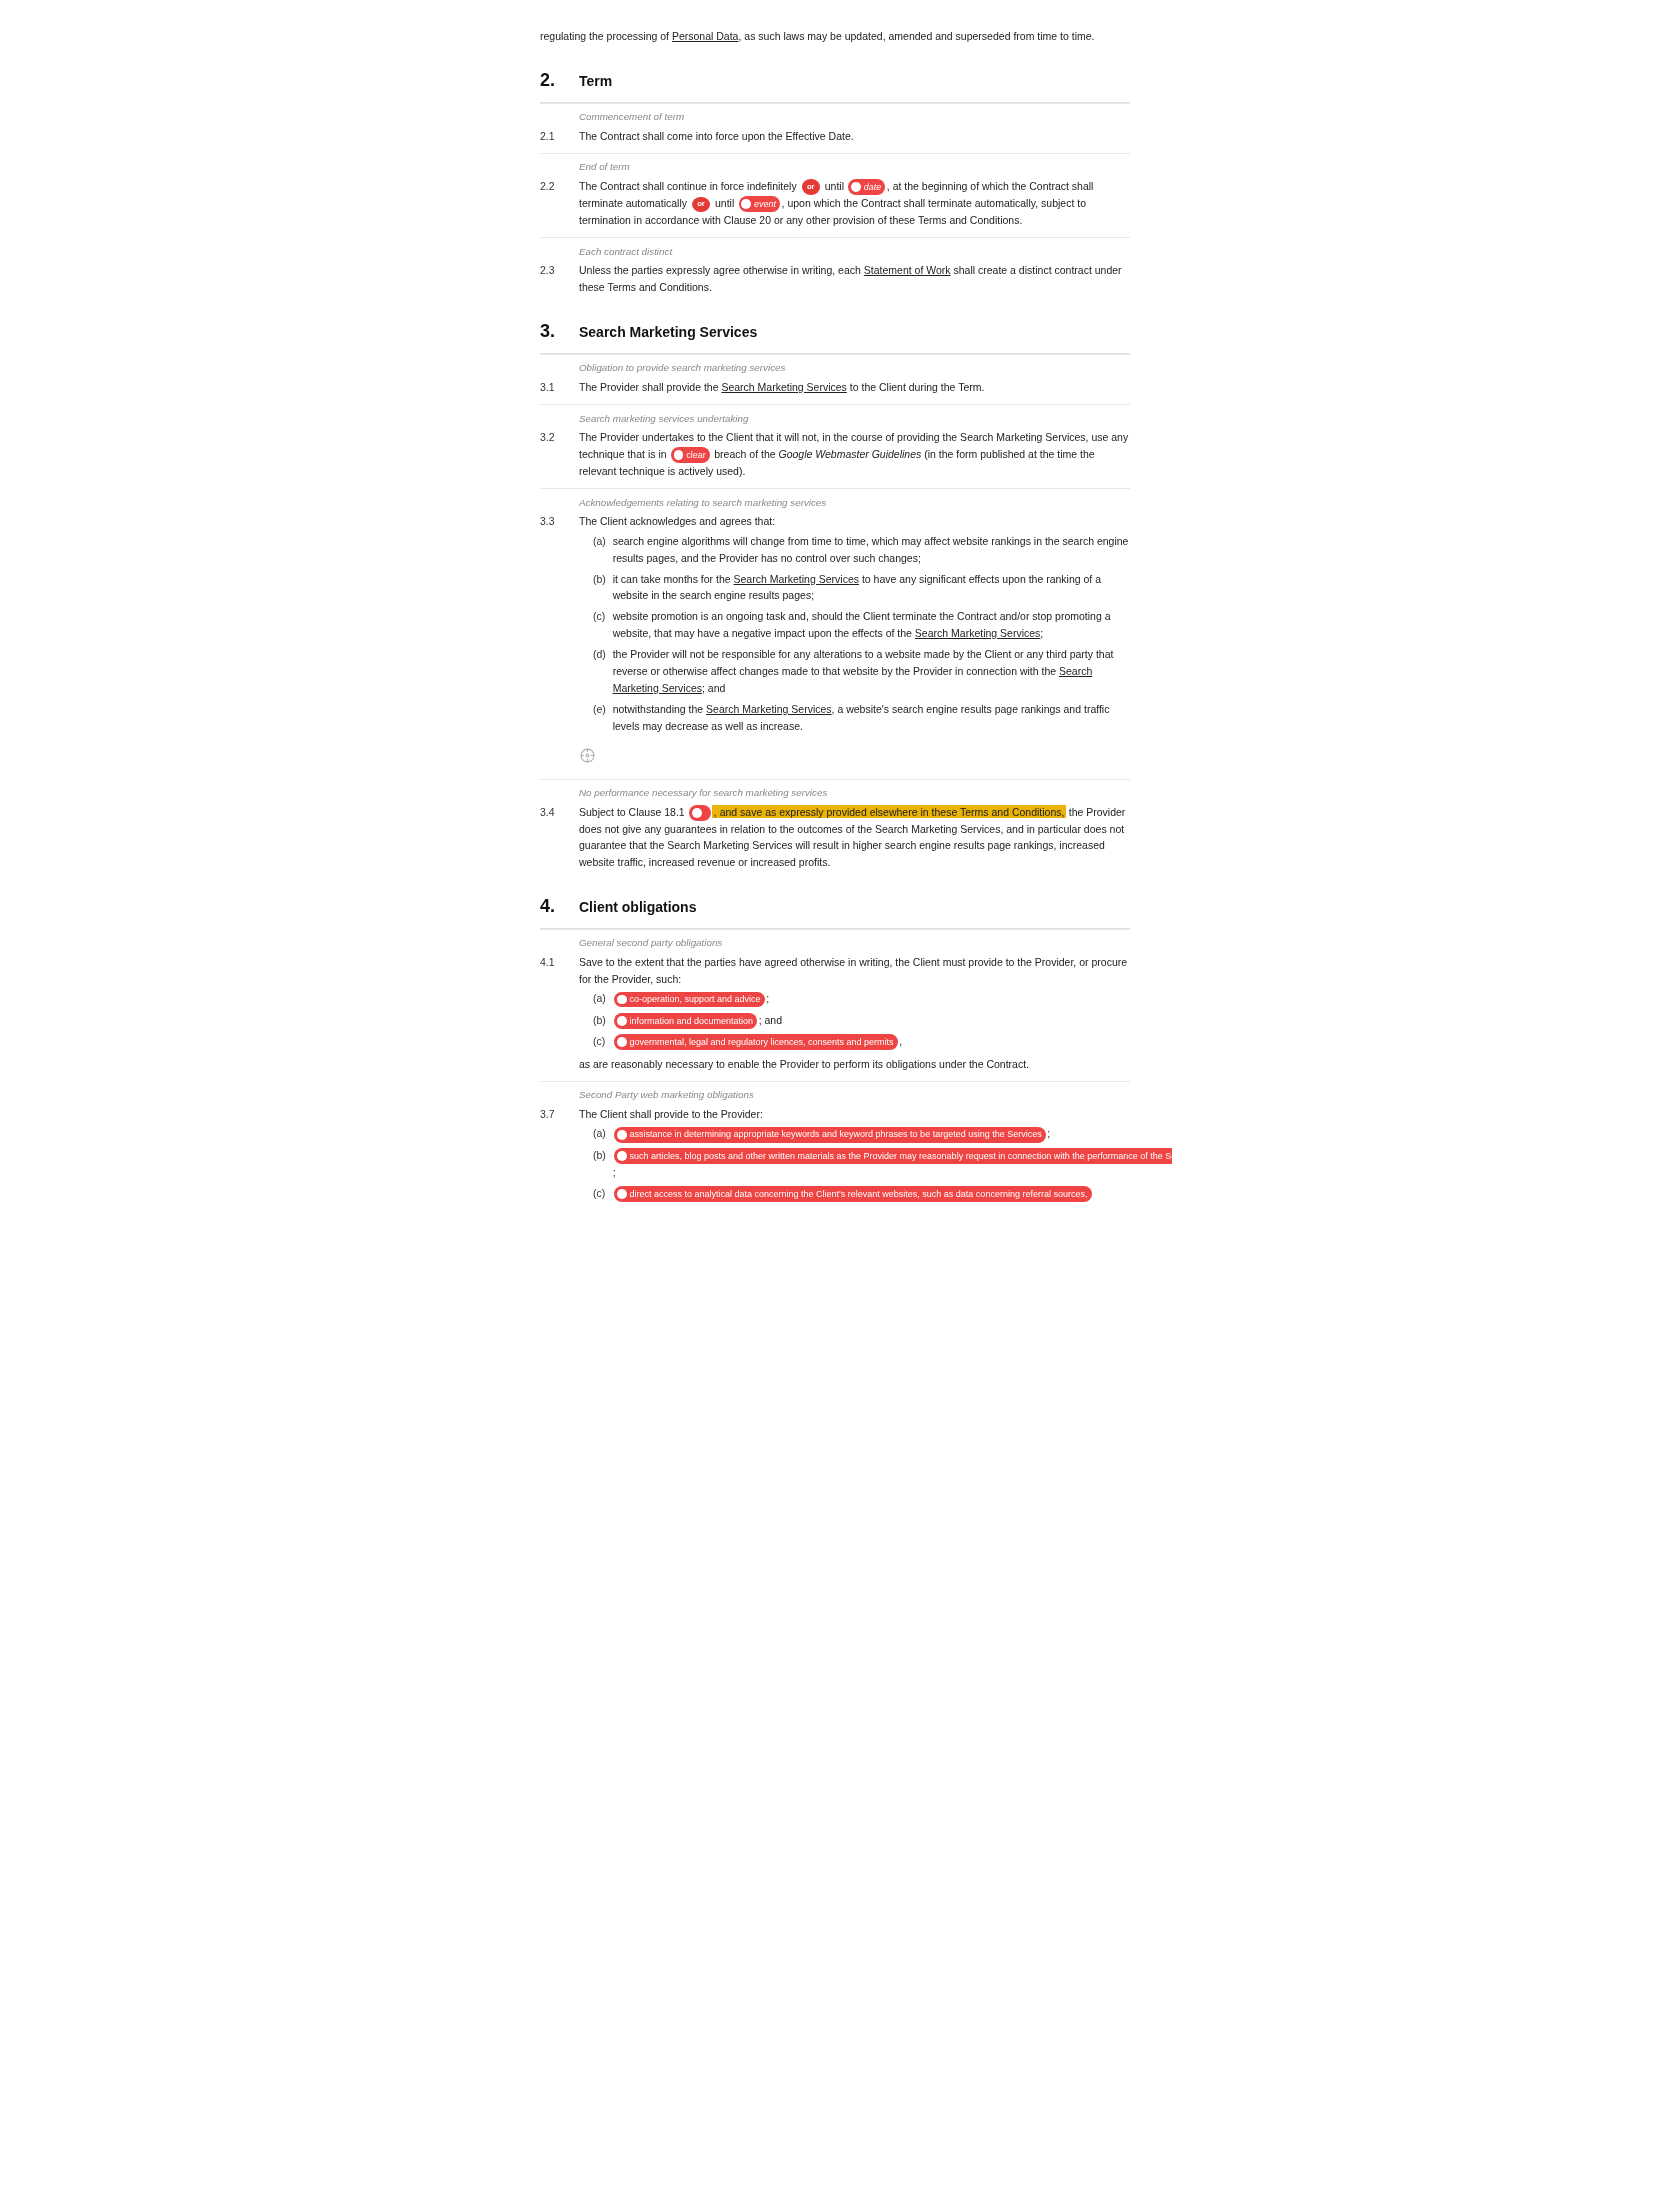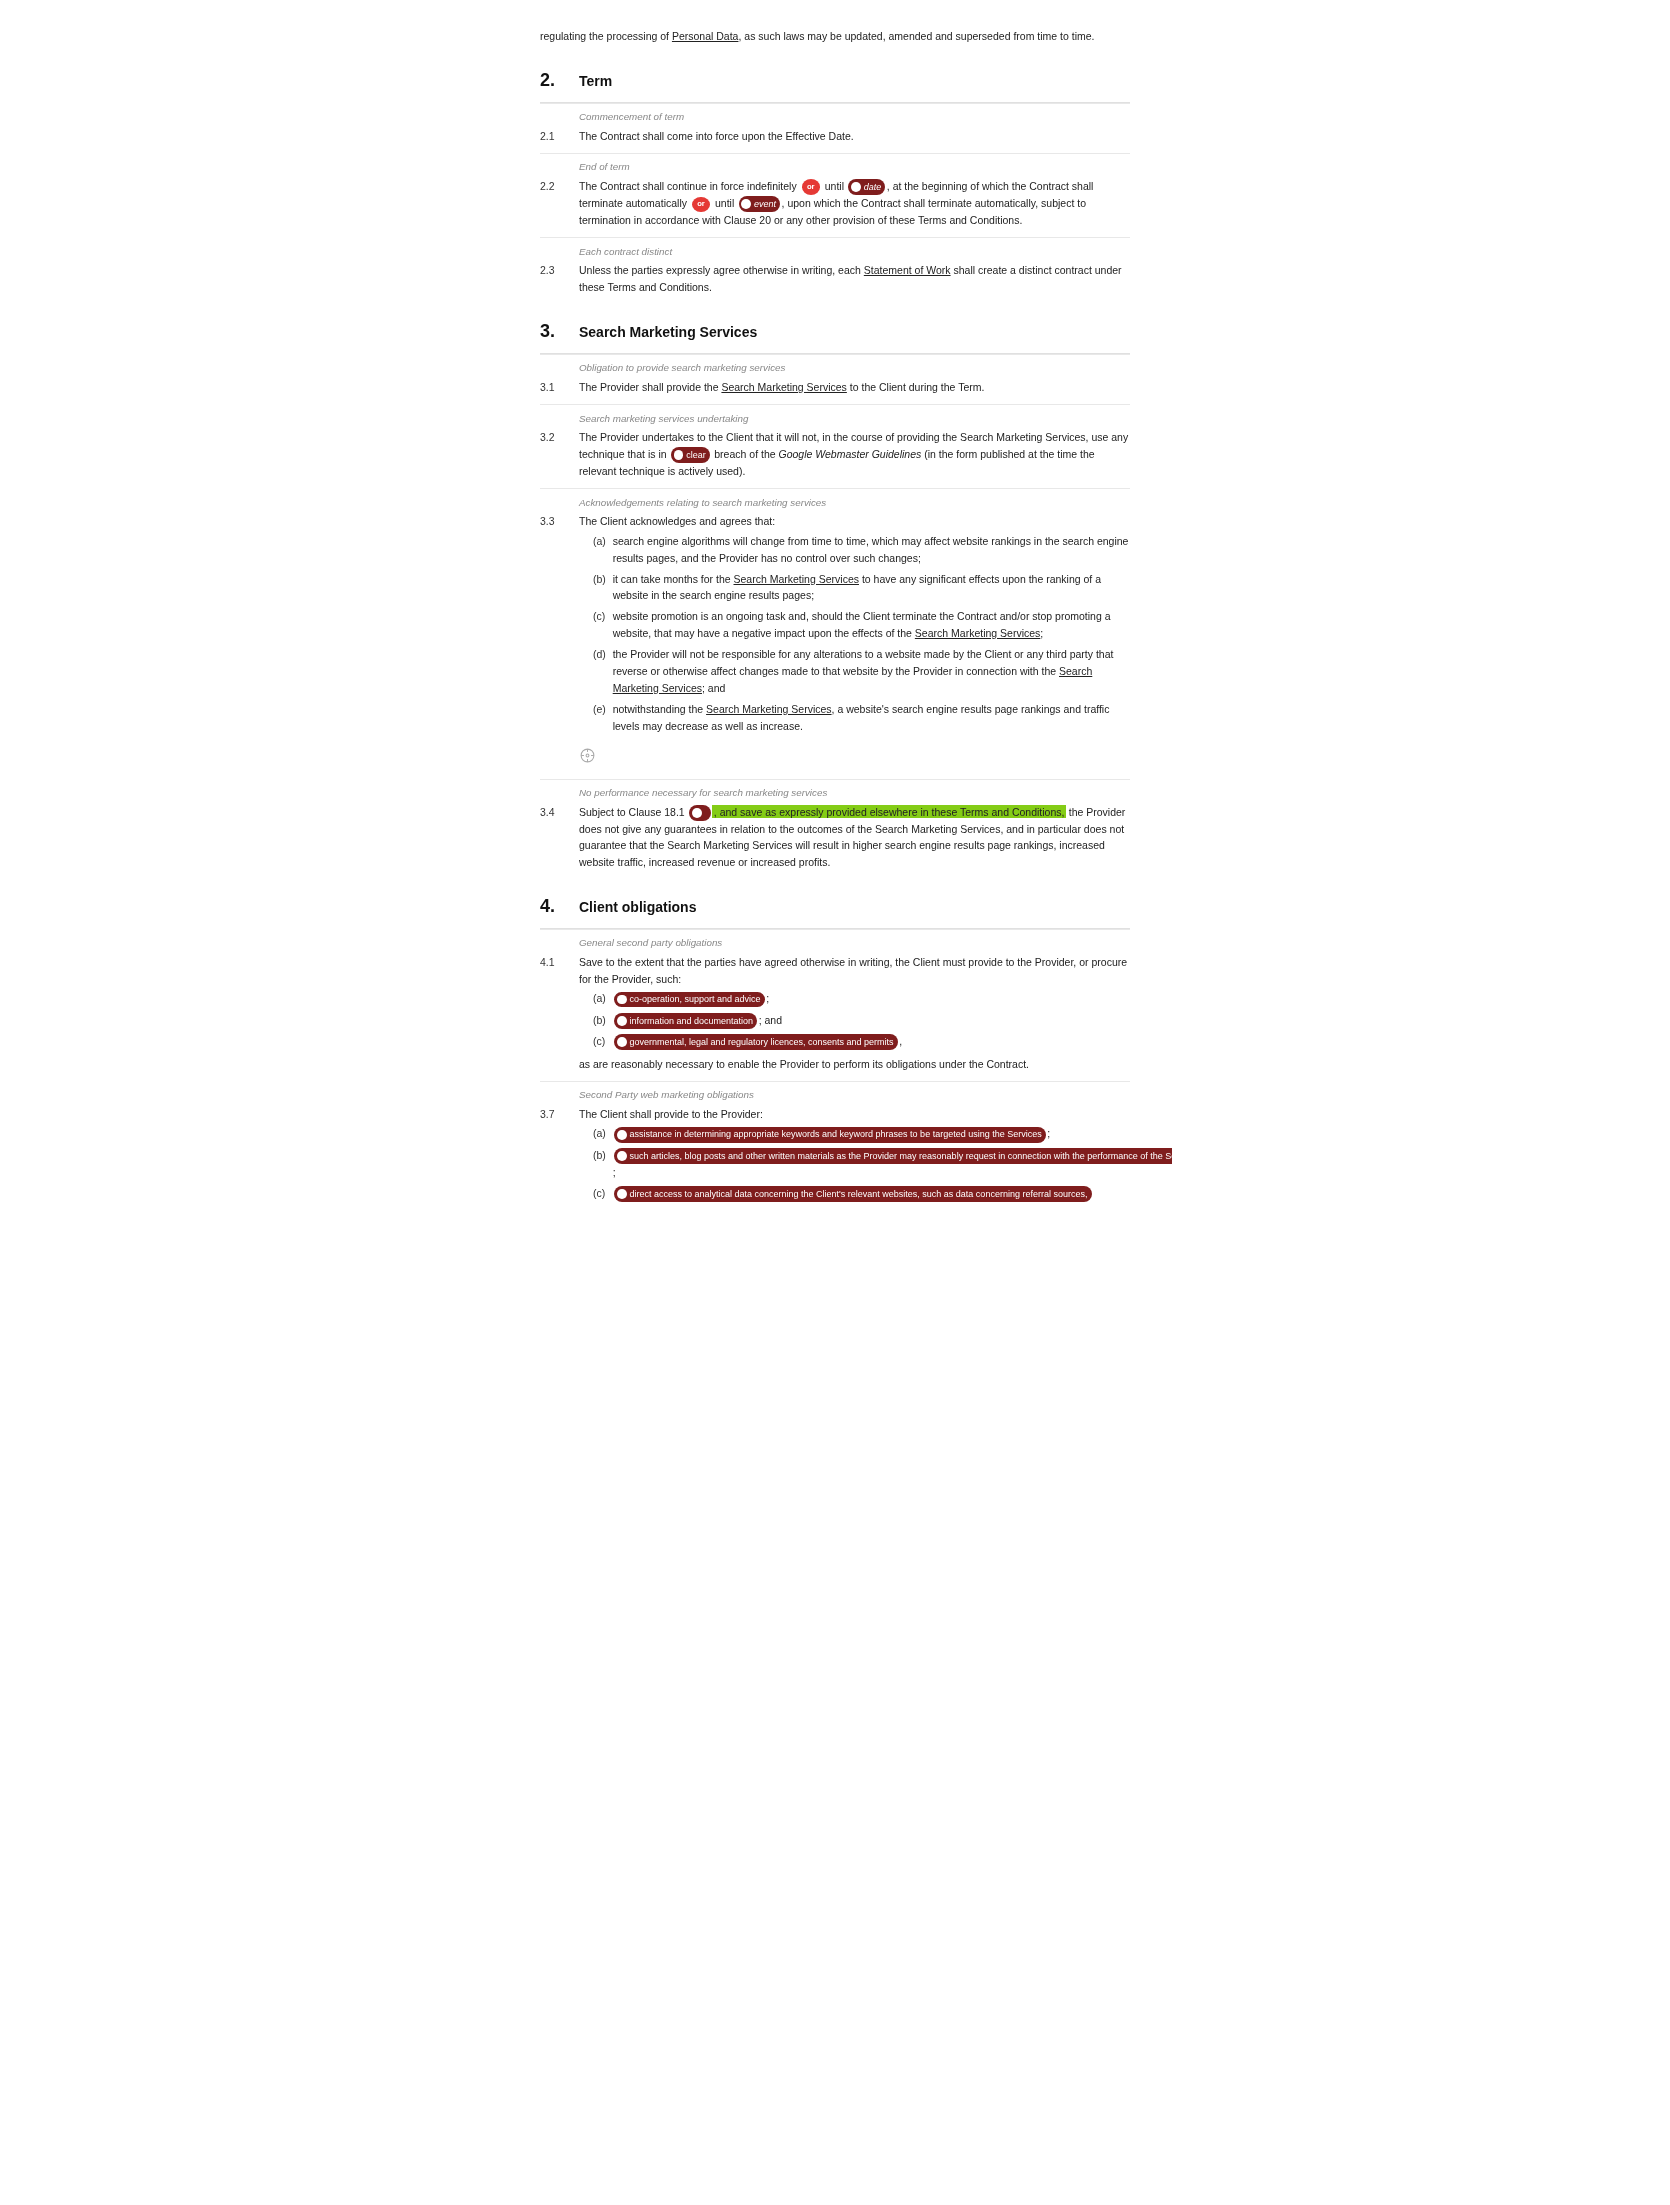--- a/index.html
+++ b/index.html
@@ -93,21 +93,21 @@
     }
 
     .list-text {
       flex: 1;
     }
 
     
     .toggle-pill {
       display: inline-flex;
       align-items: center;
-      background: #7f1d1d;
+      background: #ef4444;
       color: white;
       border-radius: 8.4px;
       padding: 0.7px 4.2px 0.7px 2.8px;
       font-size: 9px;
       margin: 0 1.4px;
       white-space: nowrap;
       vertical-align: middle;
     }
 
     .toggle-pill::before {
@@ -132,21 +132,21 @@
       height: 15.4px;
       font-size: 7.7px;
       font-weight: bold;
       justify-content: center;
       vertical-align: middle;
       margin: 0 2.1px;
     }
 
     
     .blue-highlight {
-      background-color: #84cc16;
+      background-color: #eab308;
       padding: 0.7px 1.4px;
     }
 
     .italic-text {
       font-style: italic;
     }
 
     .google-link {
       font-style: italic;
     }

